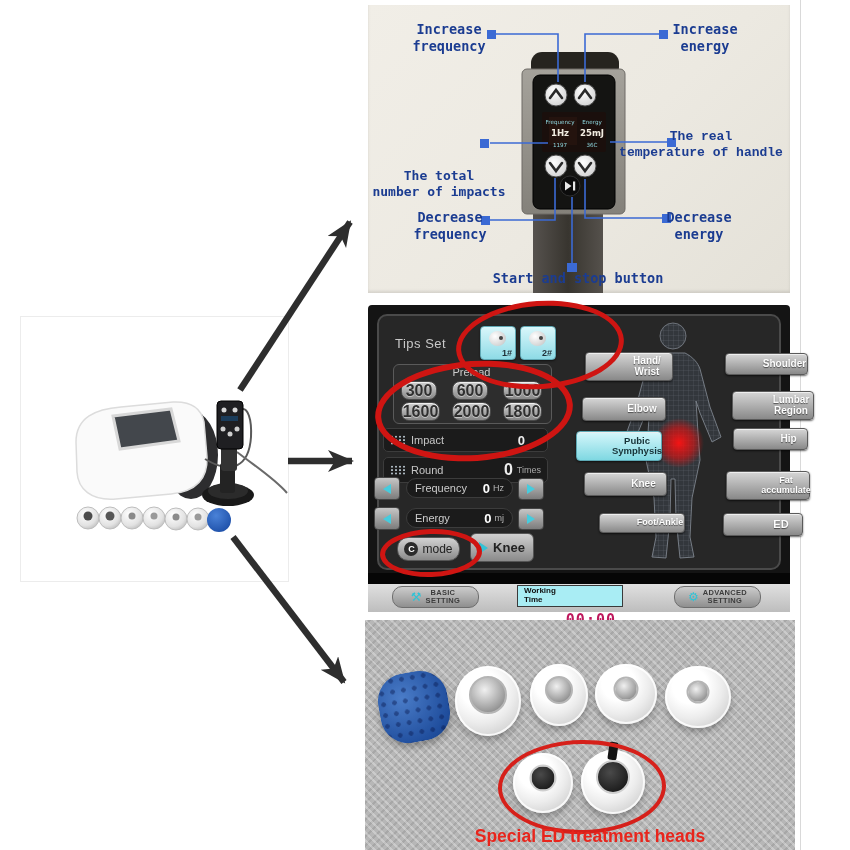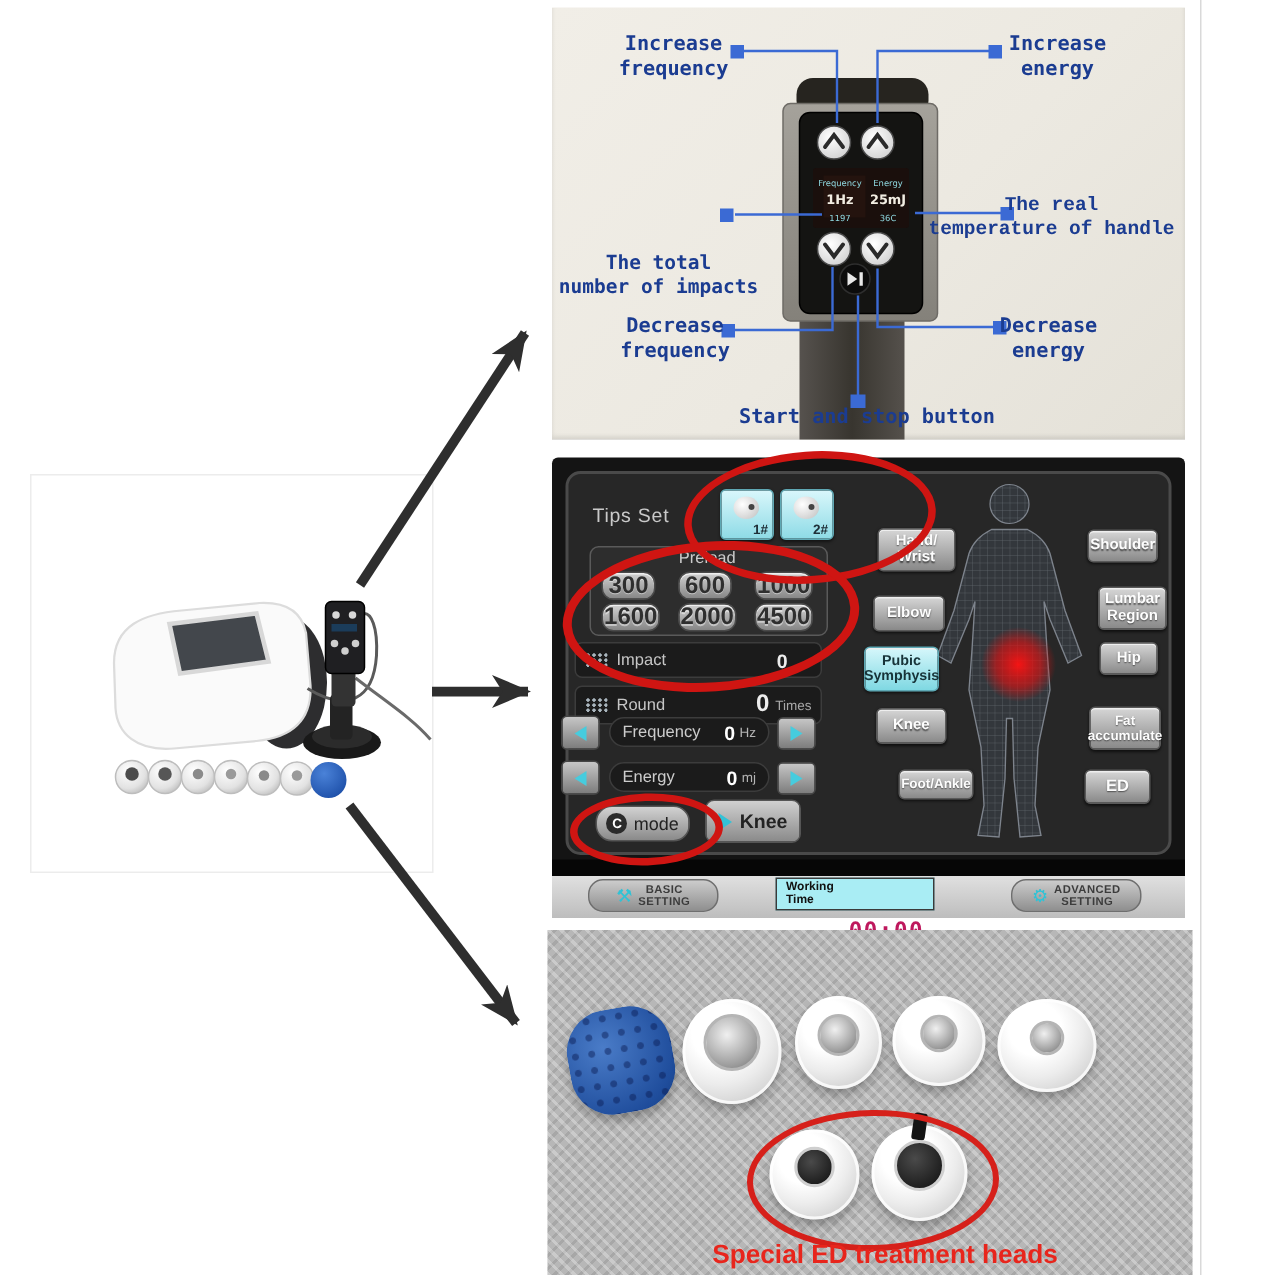--- a/index.html
+++ b/index.html
@@ -59,21 +59,21 @@
     display:flex;align-items:center;justify-content:center;}
   .mode-txt{font-size:12px;color:#222;}
   .start-btn{position:absolute;left:102px;top:228px;width:62px;height:27px;border-radius:6px;border:1px solid #555;
     background:linear-gradient(#d0d0d0,#8a8a8a);display:flex;align-items:center;justify-content:center;gap:5px;}
   .start-tri{width:0;height:0;border-top:6px solid transparent;border-bottom:6px solid transparent;border-left:9px solid #34c2d6;}
   .start-txt{font-size:13px;color:#222;font-weight:bold;}
   .zone{position:absolute;border-radius:4px;border:1px solid #5a5a5a;
     background:linear-gradient(#d6d6d6,#898989);box-shadow:inset 0 1px 0 #eee,0 1px 2px rgba(0,0,0,.6);
     color:#fdfdfd;font-size:10px;font-weight:bold;line-height:1.08;text-align:center;
     display:flex;flex-direction:column;align-items:center;justify-content:center;
-    text-shadow:0 1px 1px rgba(0,0,0,.55);}
+    text-shadow:0 1px 1px rgba(0,0,0,.55);padding-left:36px;}
   .zone span{display:block;}
   .zone.selected{background:linear-gradient(#d6f7fb,#7fd8e2);color:#173338;border-color:#5da9b5;text-shadow:none;}
   .footer-strip{position:absolute;left:0;top:268px;width:422px;height:11px;background:#060606;}
   .footer-bar{position:absolute;left:0;top:279px;width:422px;height:28px;background:linear-gradient(#e0e0e0,#bdbdbd);}
   .pill{position:absolute;top:281px;width:85px;height:20px;border-radius:10px;border:1px solid #6e6e6e;
     background:linear-gradient(#cccccc,#8f8f8f);display:flex;align-items:center;justify-content:center;gap:4px;}
   .pill .ficon{color:#2fc3d6;font-size:12px;line-height:1;}
   .pill .ftxt{font-size:7.5px;font-weight:bold;color:#3c3c3c;line-height:1.1;text-align:center;letter-spacing:.3px;}
   .wt-box{position:absolute;left:149px;top:280px;width:106px;height:22px;background:#a9edf4;border:1px solid #3a3a3a;
     display:flex;align-items:center;padding:0 6px;box-sizing:border-box;gap:6px;}
@@ -288,21 +288,21 @@
       <span class="tip-num">2#</span>
     </div>
 
     <div class="preload-box"></div>
     <div class="preload-label">Preload</div>
     <div class="pl-btn" style="left:33px;top:76px;width:34px;">300</div>
     <div class="pl-btn" style="left:84px;top:76px;width:34px;">600</div>
     <div class="pl-btn" style="left:135px;top:76px;width:37px;">1000</div>
     <div class="pl-btn" style="left:33px;top:97px;width:37px;">1600</div>
     <div class="pl-btn" style="left:84px;top:97px;width:37px;">2000</div>
-    <div class="pl-btn" style="left:135px;top:97px;width:37px;">4500</div>
+    <div class="pl-btn" style="left:135px;top:97px;width:37px;">1800</div>
 
     <div class="dark-row" style="top:123px;height:24px;font-size:11px;">
       <span class="dots-icon"></span>
       <span>Impact</span>
       <span class="row-value" style="font-size:13px;margin-right:16px;">0</span>
     </div>
     <div class="dark-row" style="top:152px;height:26px;font-size:11px;">
       <span class="dots-icon"></span>
       <span>Round</span>
       <span class="row-value" style="font-size:16px;">0</span>

